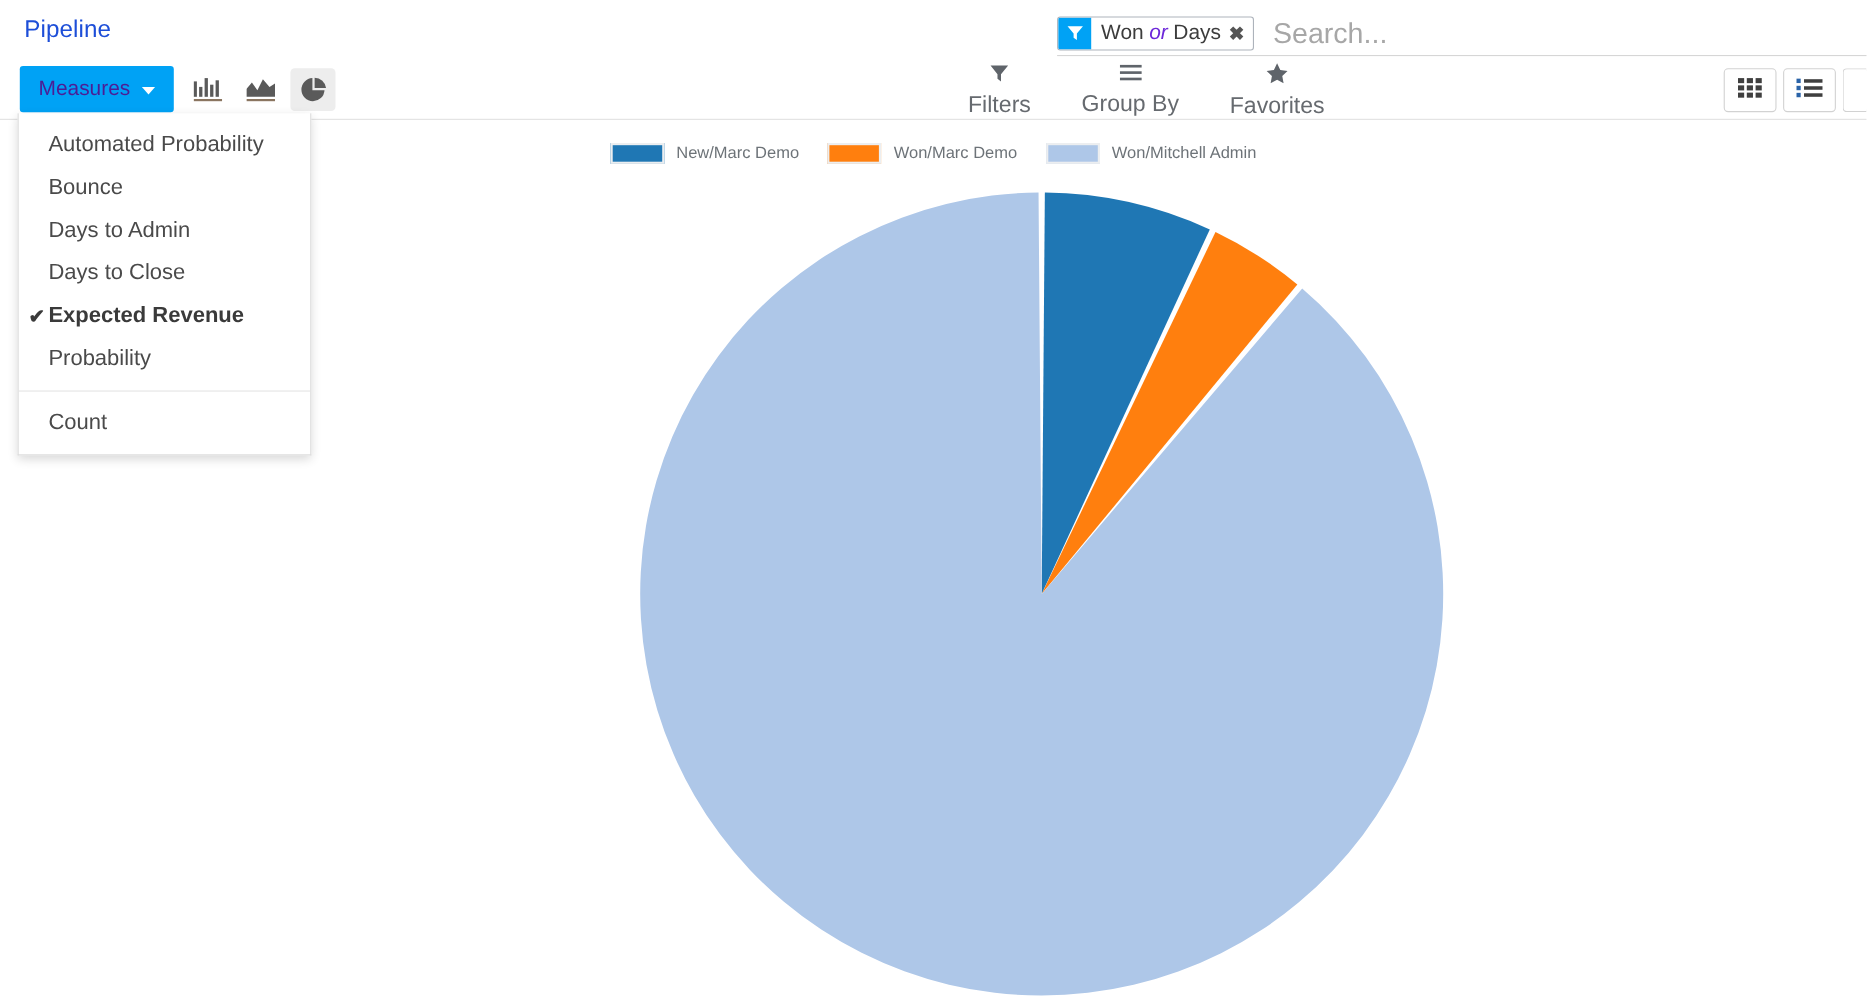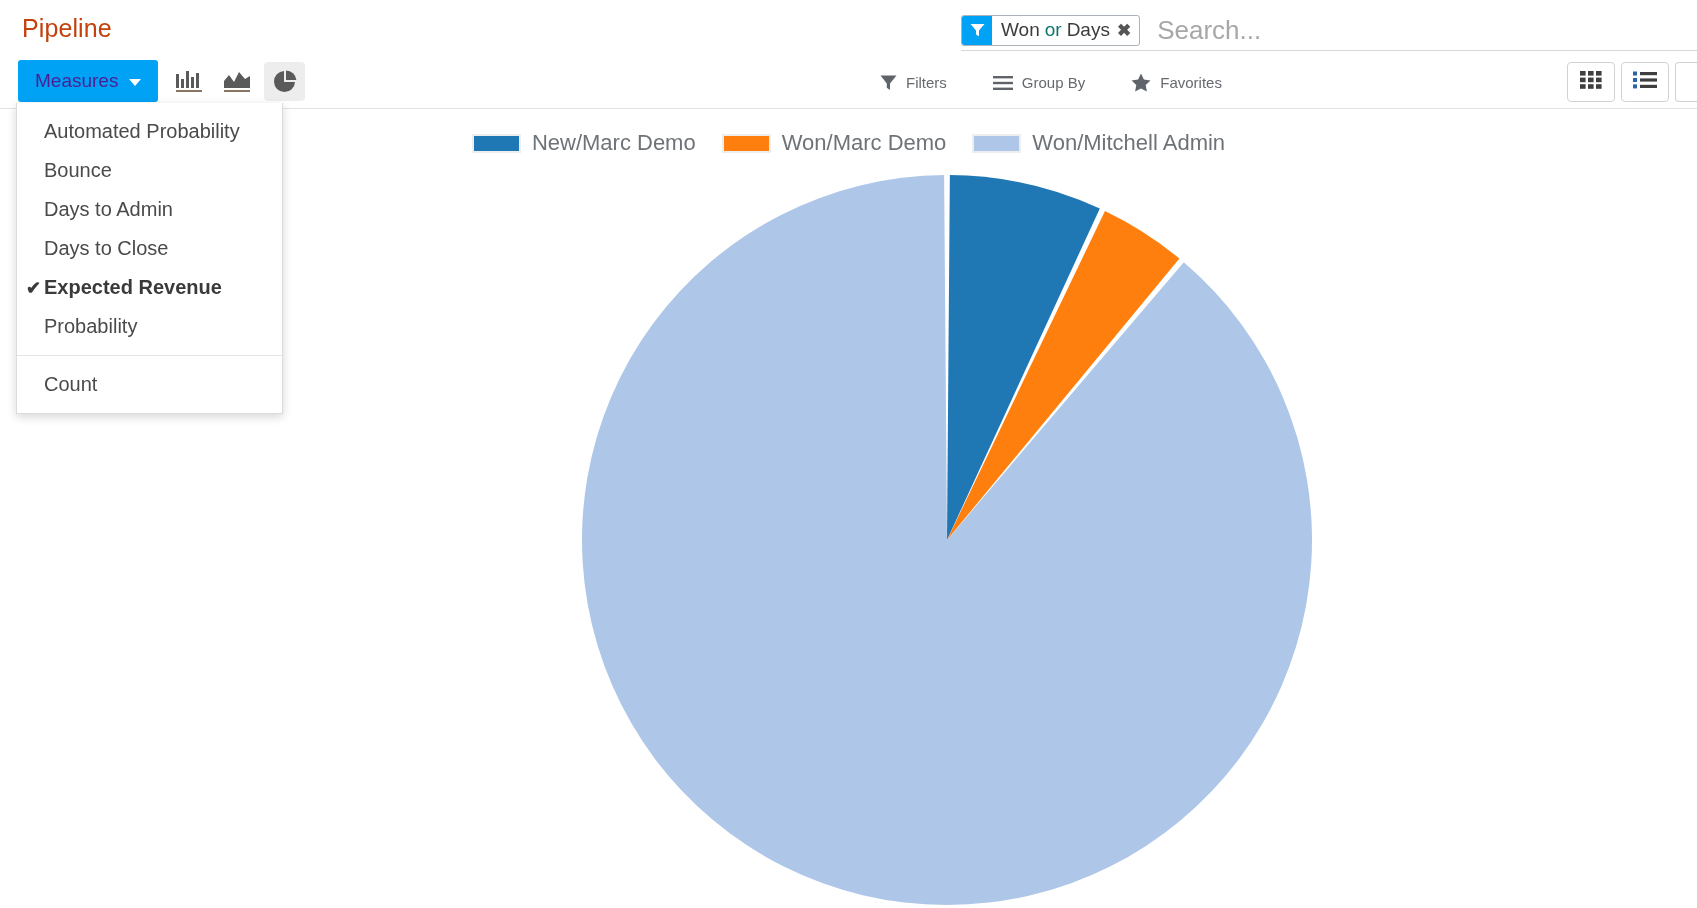--- a/index.html
+++ b/index.html
@@ -27,22 +27,22 @@
     top: 0; left: 0;
     width: 1697px;
     height: 56px;
     background: #ffffff;
   }
 
   .breadcrumb {
     position: absolute;
     left: 22px;
     top: 14px;
-    font-size: 25px;
-    color: #c2410c;
+    font-size: 22px;
+    color: #1d4ed8;
     font-weight: 400;
     letter-spacing: 0.1px;
   }
 
   
   .search-zone {
     position: absolute;
     left: 961px;
     top: 10px;
     width: 805px;
@@ -77,21 +77,21 @@
 
   .facet-label {
     display: flex;
     align-items: center;
     padding: 0 7px 0 9px;
     font-size: 19px;
     color: #3c3c3c;
     white-space: nowrap;
     gap: 5px;
   }
-  .facet-label .op { color: #0f766e; }
+  .facet-label .op { font-style: italic; color: #6d28d9; }
 
   .facet-close {
     display: flex;
     align-items: center;
     padding-right: 8px;
     font-size: 17px;
     color: #555;
     cursor: pointer;
     font-weight: bold;
   }
@@ -179,24 +179,25 @@
     left: 880px;
     height: 53px;
     display: flex;
     align-items: center;
     gap: 46px;
   }
   .nav-item {
     display: flex;
     align-items: center;
     gap: 9px;
-    font-size: 15px;
+    font-size: 21px;
     color: #666a6f;
     cursor: pointer;
     white-space: nowrap;
+    flex-direction: column;
   }
   .nav-item svg { display: block; flex: 0 0 auto; }
 
   .view-switch {
     position: absolute;
     top: 6px;
     right: 0px;
     display: flex;
     gap: 6px;
     align-items: center;
@@ -277,21 +278,21 @@
     gap: 11px;
     cursor: pointer;
   }
   .legend-swatch {
     width: 49px;
     height: 19px;
     border: 2px solid #eceef0;
     display: block;
   }
   .legend-text {
-    font-size: 22px;
+    font-size: 15px;
     color: #6d7378;
     white-space: nowrap;
   }
 
   .pie-wrap {
     position: absolute;
     left: 0; top: 0;
     width: 1697px;
     height: 798px;
   }

